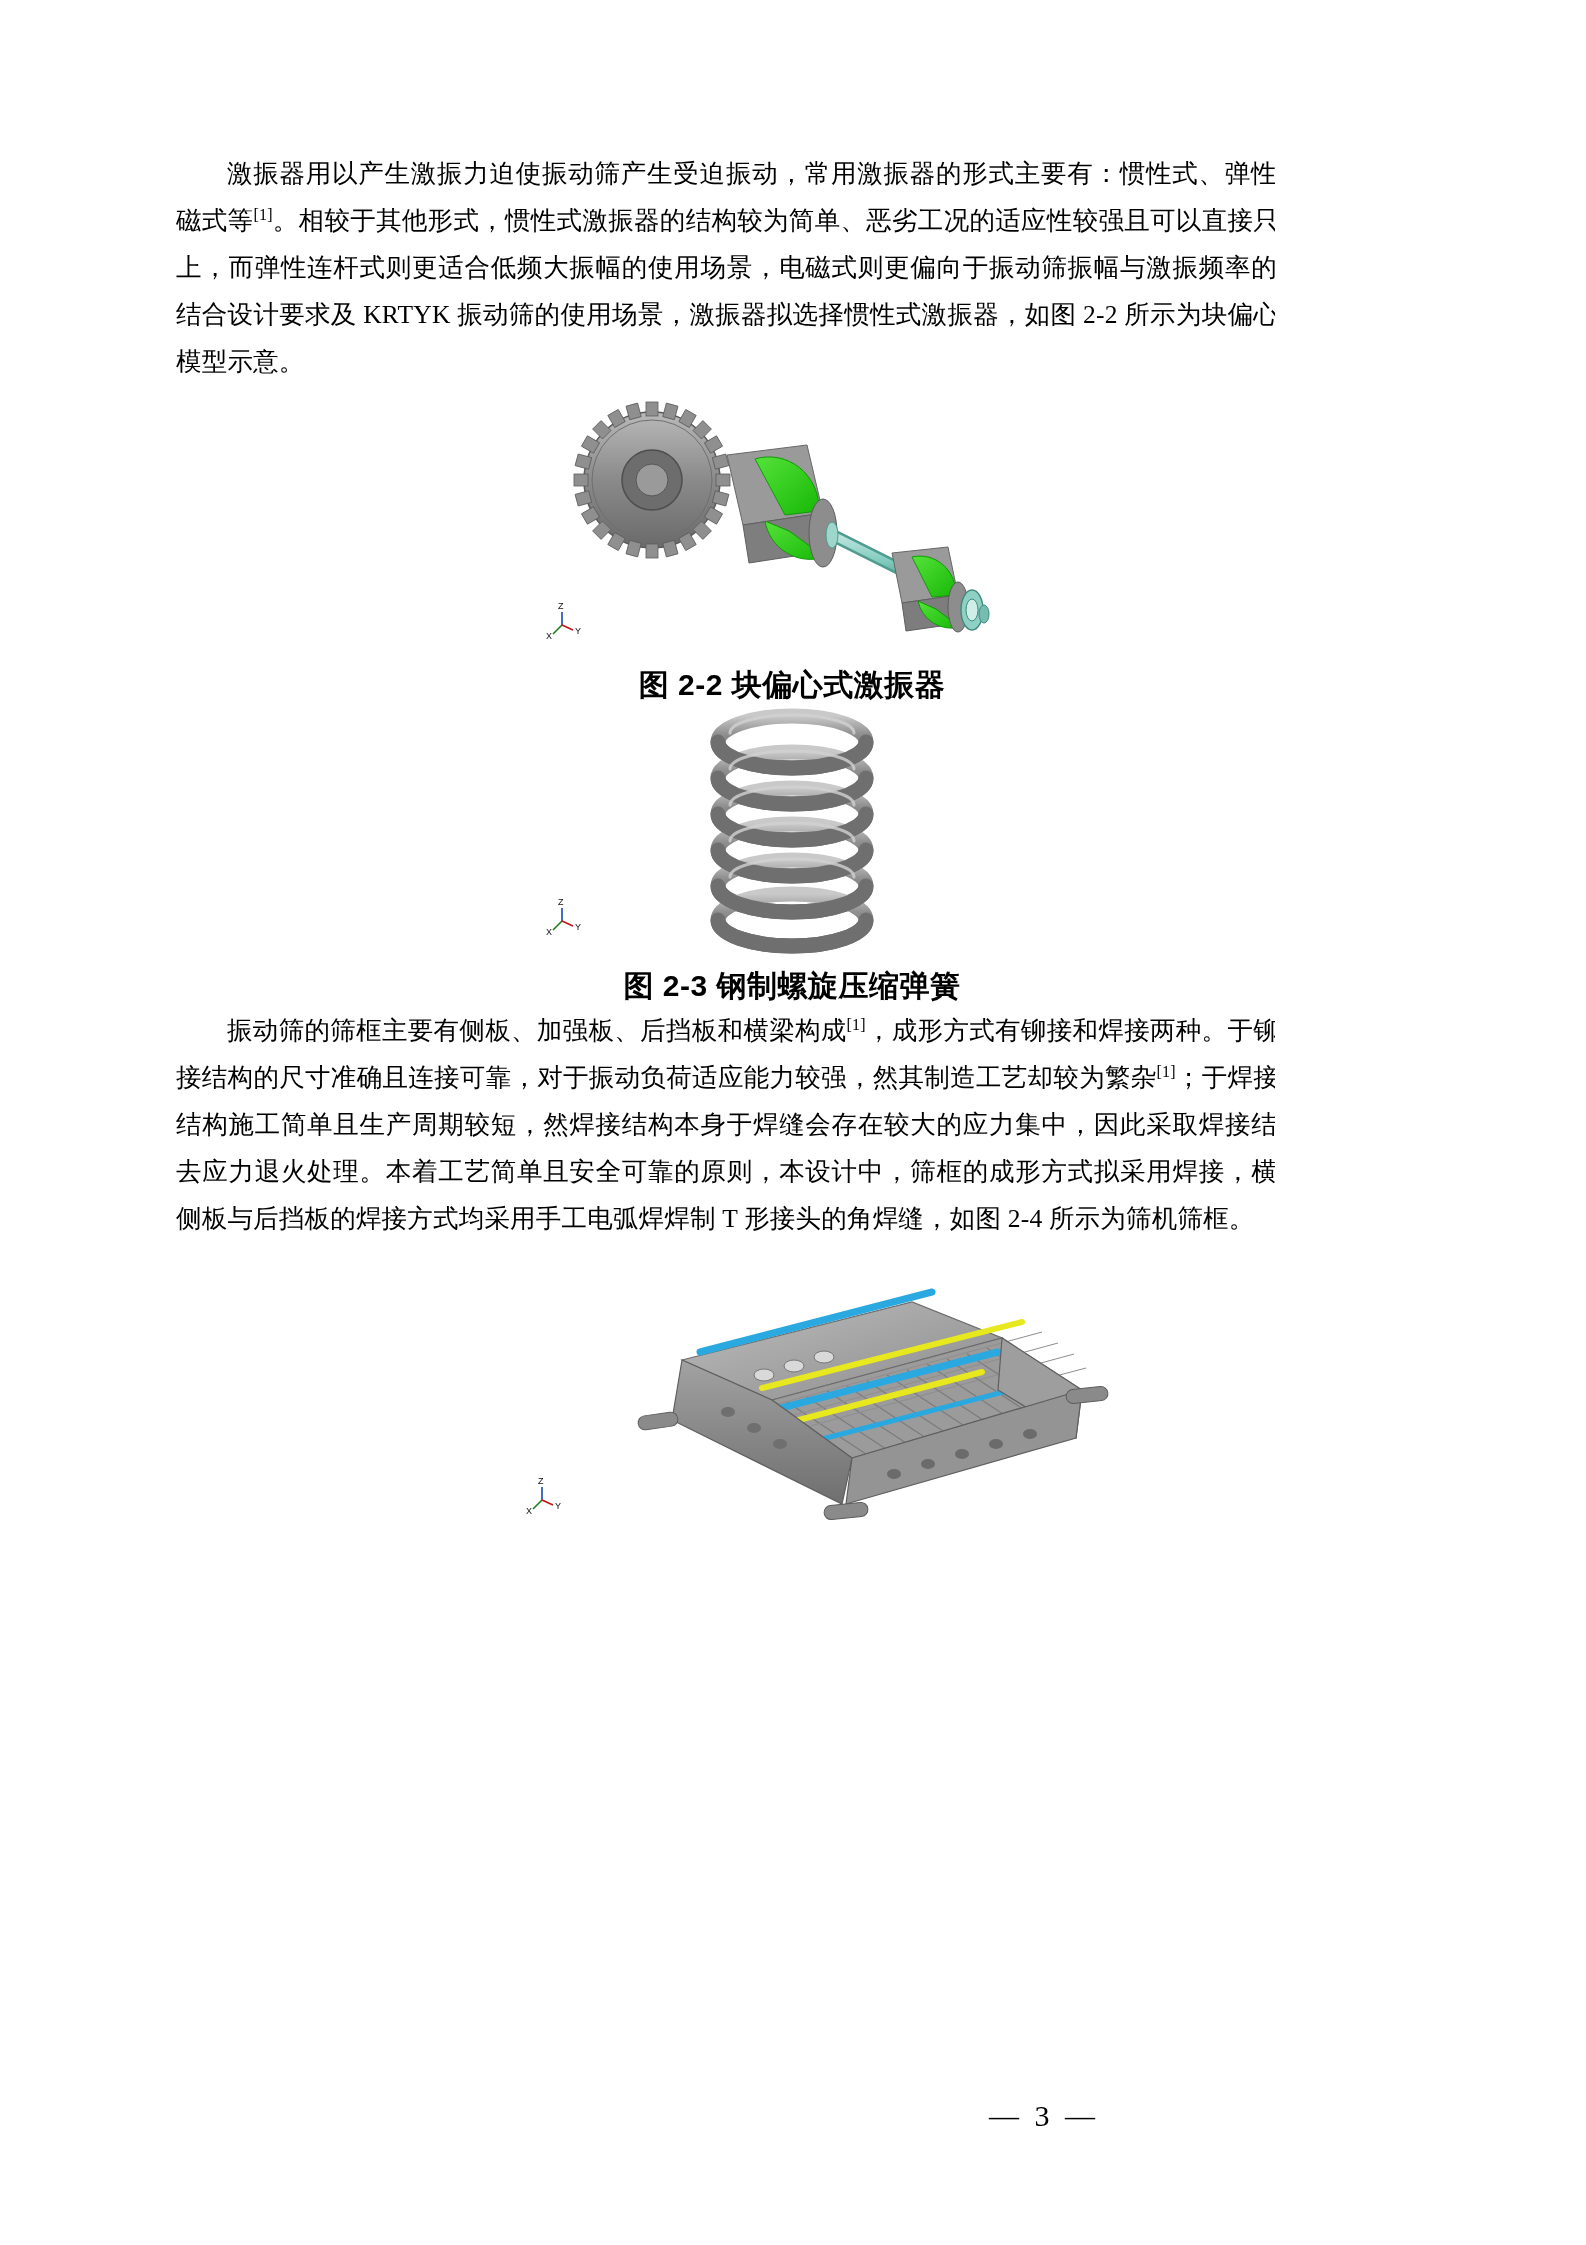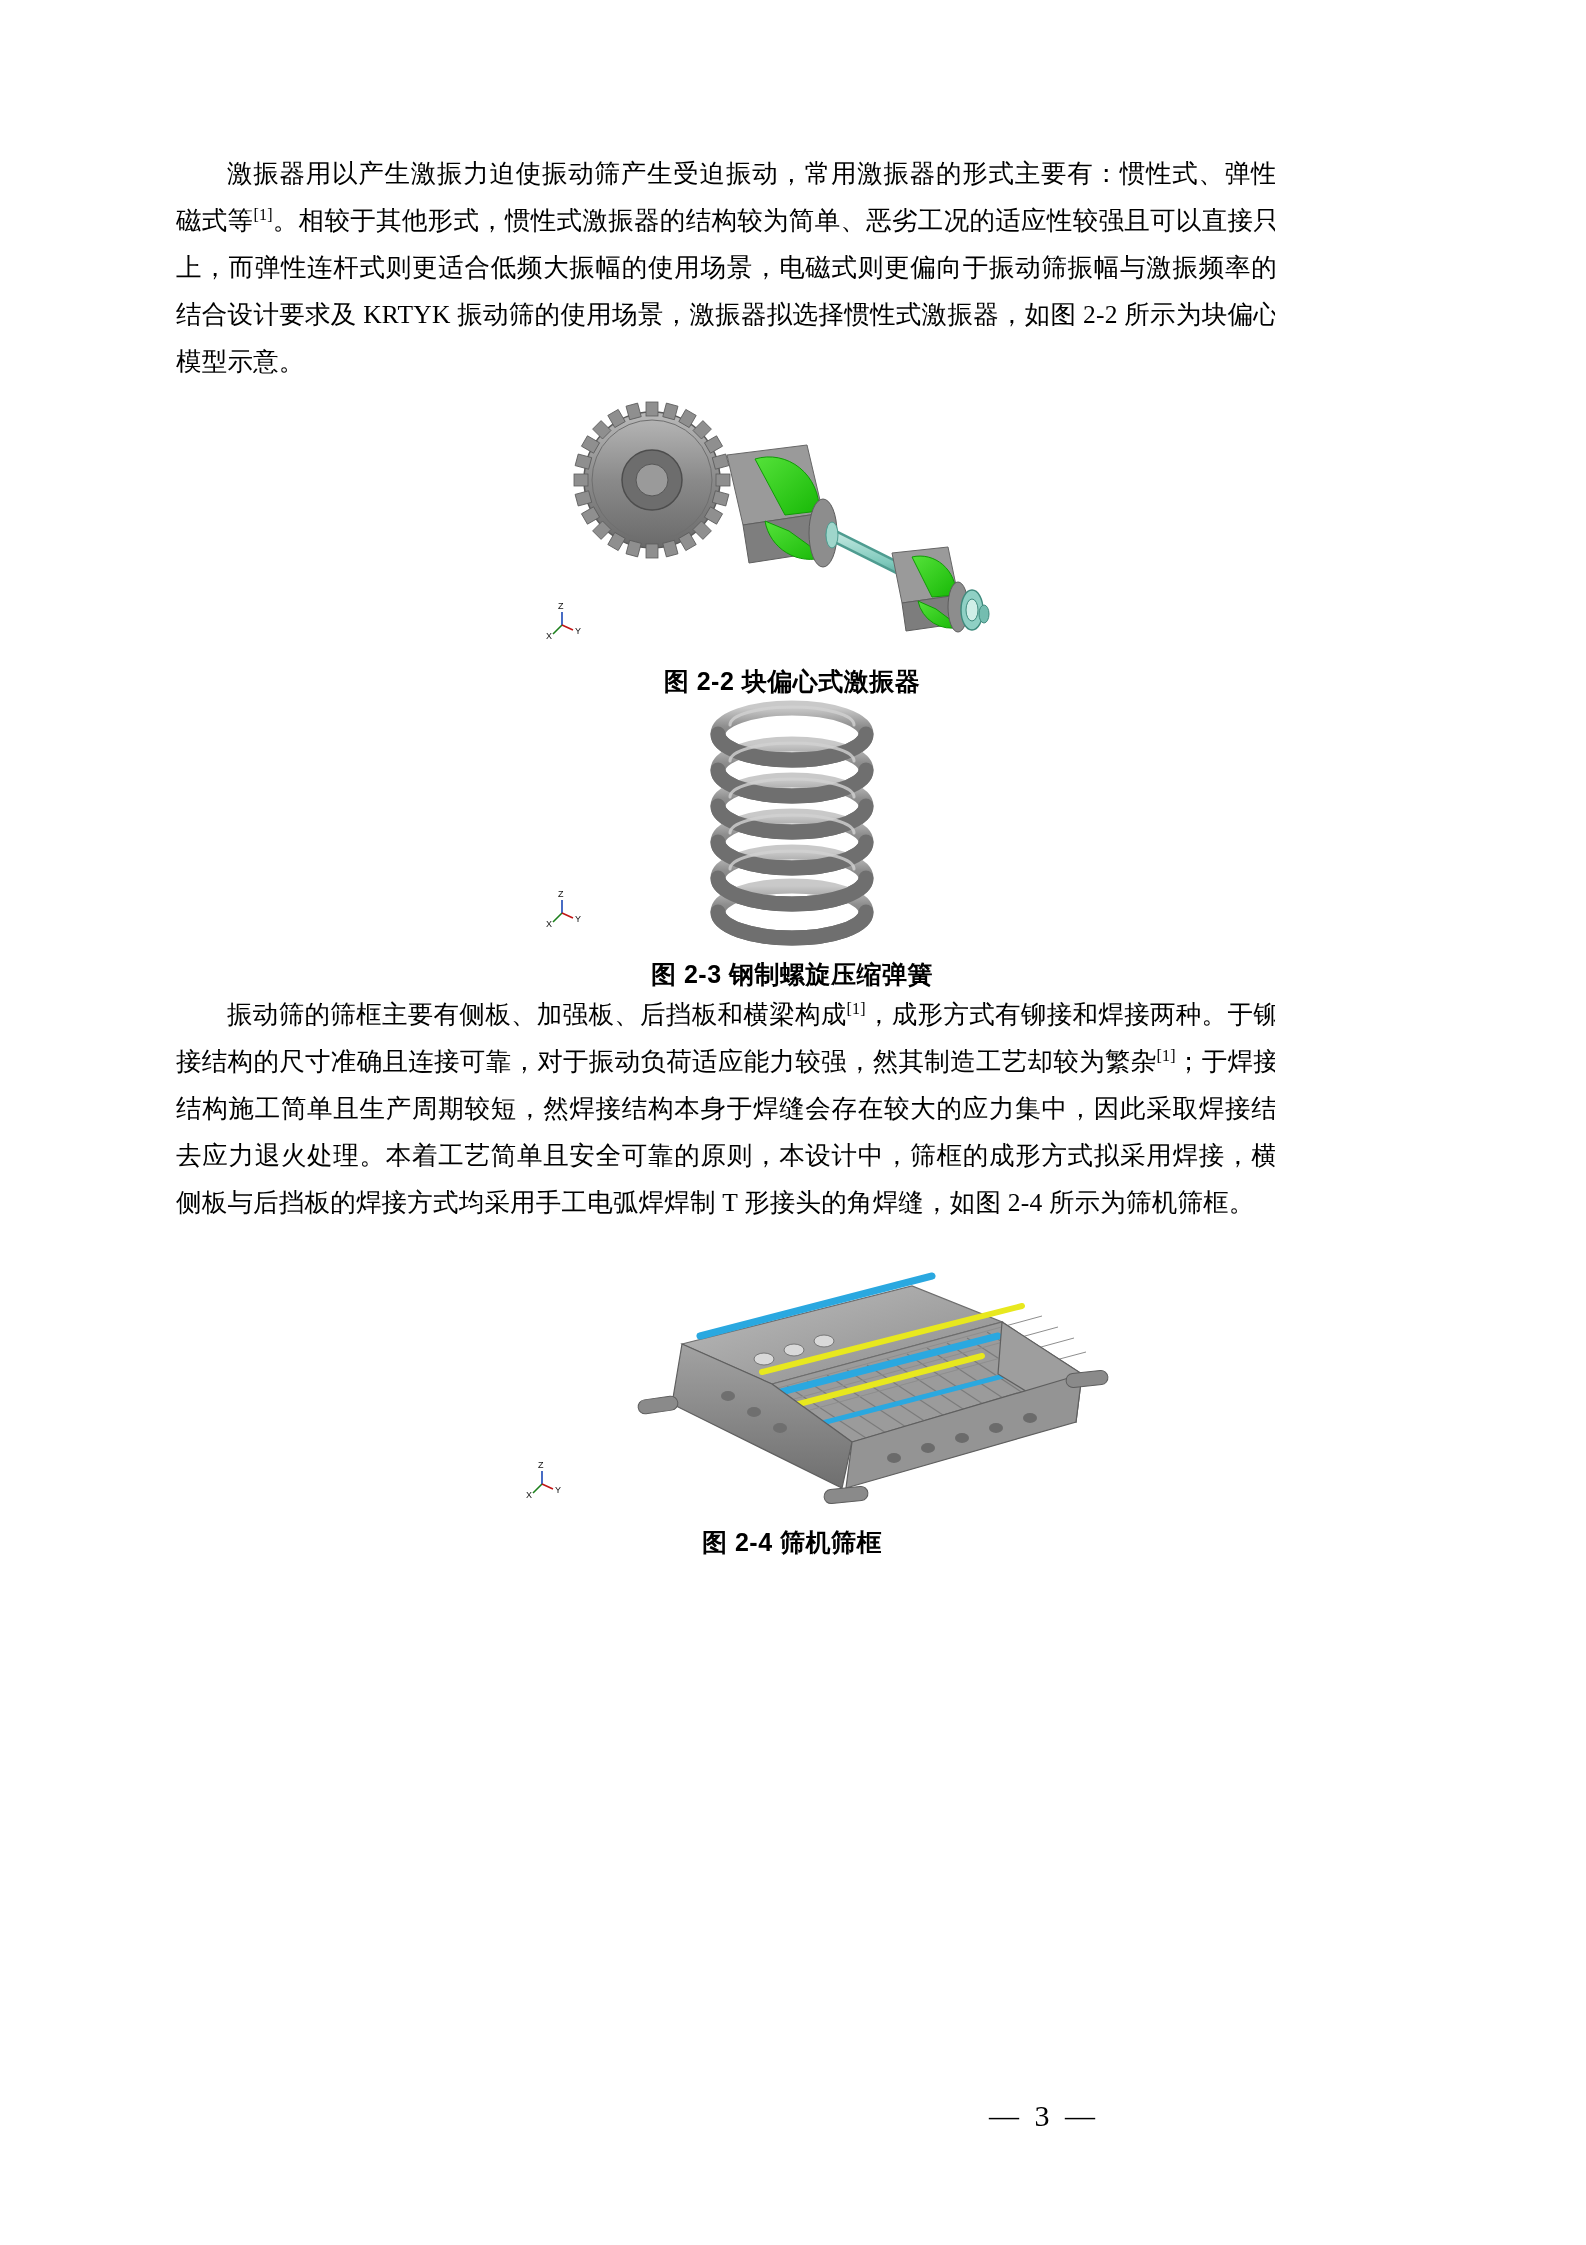--- a/index.html
+++ b/index.html
@@ -39,21 +39,21 @@
     vertical-align: super;
     line-height: 0;
   }
   .figure-block {
     text-align: center;
     margin: 0;
   }
   .figure-caption {
     font-family: "Liberation Sans", "DejaVu Sans", sans-serif;
     font-weight: bold;
-    font-size: 25px;
+    font-size: 30px;
     text-align: center;
     letter-spacing: 0.5px;
   }
   .fig-img {
     display: block;
     margin: 0 auto;
   }
   .page-number {
     position: absolute;
     left: 0;
@@ -299,19 +299,18 @@
 
         <g transform="translate(100,258)">
           <line x1="0" y1="0" x2="-9" y2="9" stroke="#1b7f1b" stroke-width="1.6"></line>
           <line x1="0" y1="0" x2="0" y2="-13" stroke="#1947b5" stroke-width="1.6"></line>
           <line x1="0" y1="0" x2="11" y2="5" stroke="#c01616" stroke-width="1.6"></line>
           <text class="axis-label" x="-16" y="14">X</text>
           <text class="axis-label" x="-4" y="-16">Z</text>
           <text class="axis-label" x="13" y="9">Y</text>
         </g>
       </svg>
-      <div class="figure-caption">图 2-4  筛机筛框</div>
     </div>
 
   </div>
 
   <div class="page-number">— 3 —</div>
 </div>
 
 </body></html>

